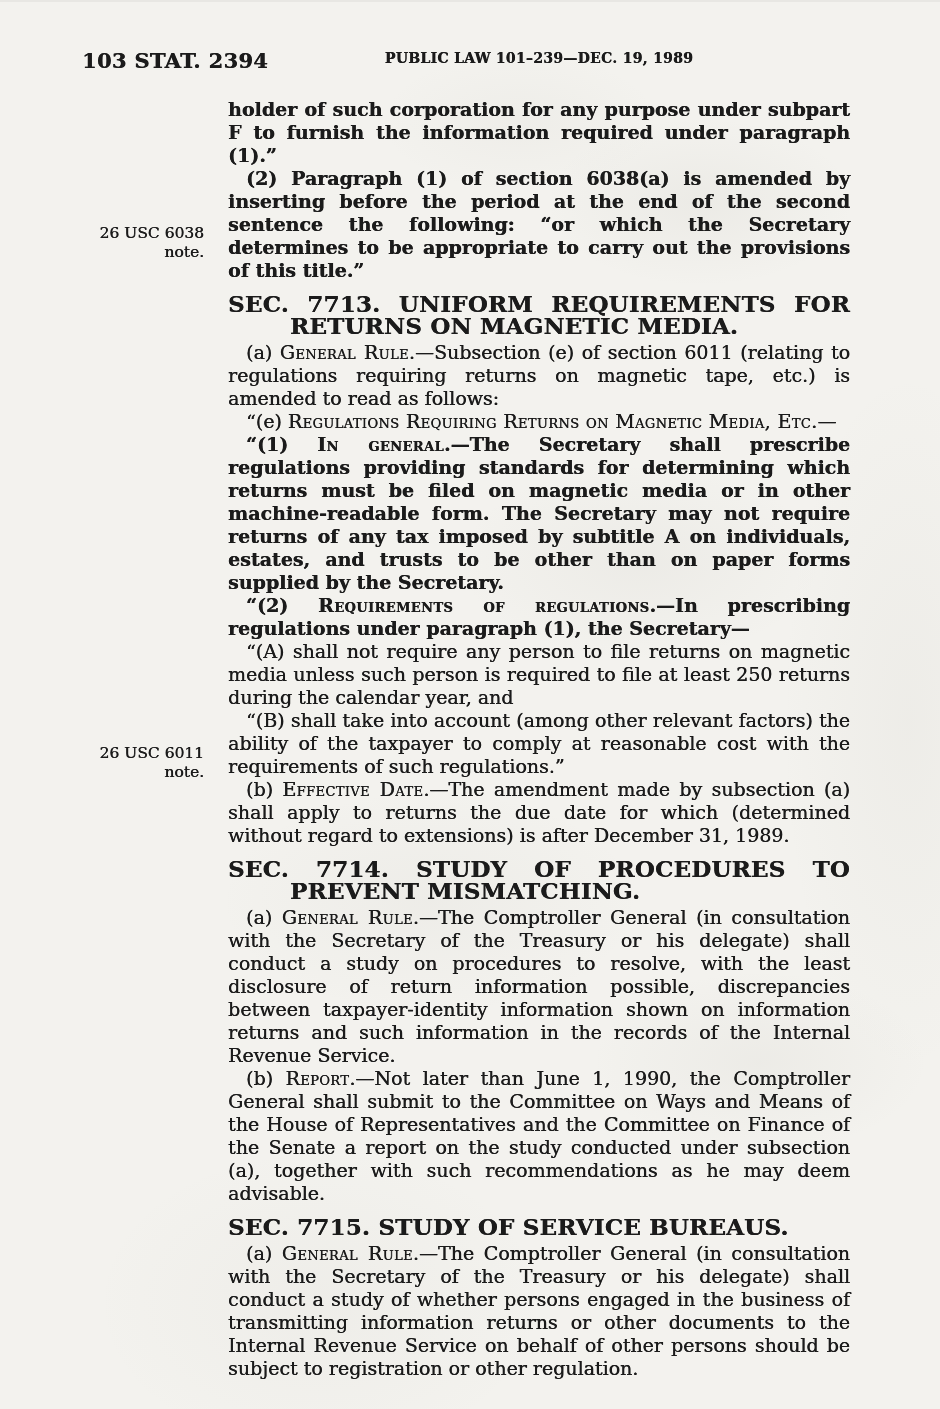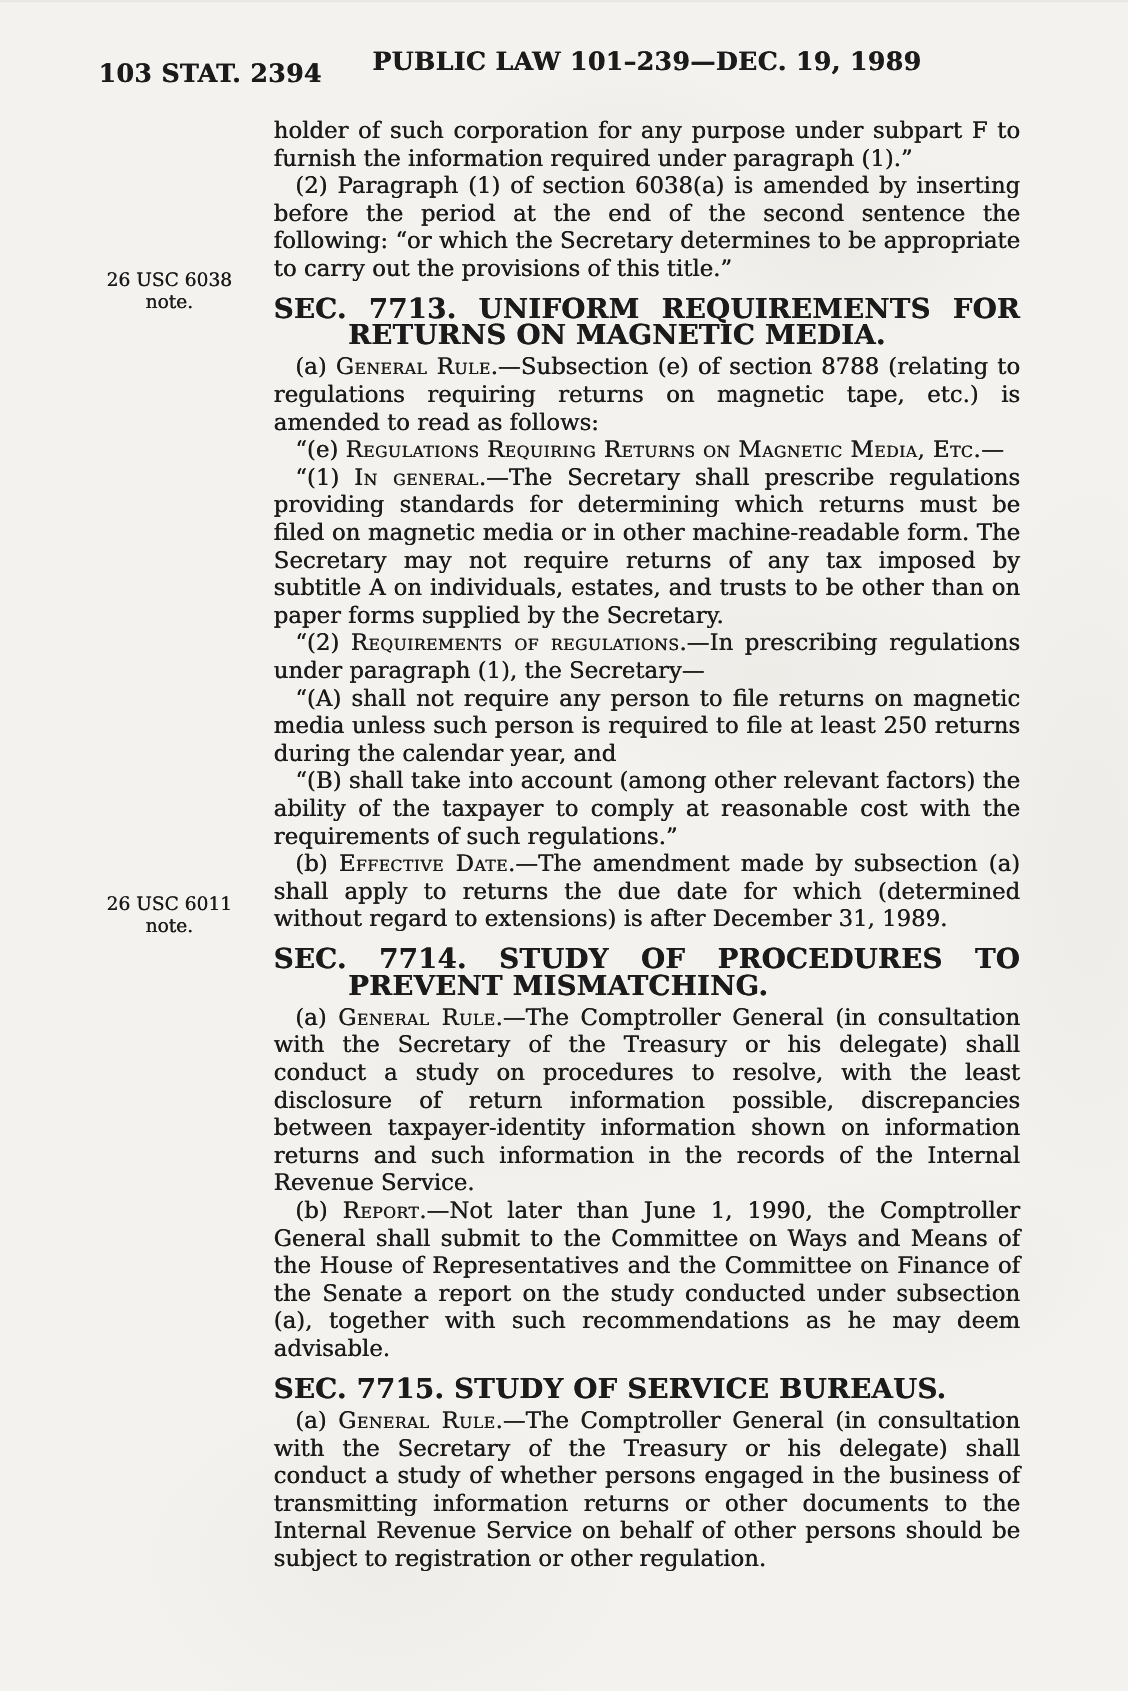--- a/index.html
+++ b/index.html
@@ -21,42 +21,42 @@
     overflow:hidden;
   }
   .ink{ text-shadow:0.35px 0 0 currentColor; }
 
   
   .stat-num{
     position:absolute;left:82px;top:46px;
     font-size:21px;font-weight:bold;letter-spacing:0.3px;white-space:nowrap;
   }
   .law-title{
-    position:absolute;left:228px;top:36px;width:622px;
-    font-size:21px;font-weight:bold;letter-spacing:0.3px;text-align:center;white-space:nowrap;
+    position:absolute;left:228px;top:48px;width:622px;
+    font-size:14px;font-weight:bold;letter-spacing:0.3px;text-align:center;white-space:nowrap;
   }
 
   
   .note{
     position:absolute;left:78px;width:126px;
     font-size:15.5px;line-height:19px;
-    white-space:pre-line;text-align:center;
+    white-space:pre-line;text-align:right;
   }
   .note-1{top:222px;}
   .note-2{top:742px;}
 
   
   .body-col{
     position:absolute;left:228px;top:96px;width:622px;
     font-size:19px;line-height:23px;
     text-align:justify;
   }
   .body-col p{margin:0;text-indent:18px;}
   .body-col p.cont{text-indent:0;}
-  .lvl1{margin-left:40px;}
+  .lvl1{margin-left:40px;font-weight:bold;}
   .lvl2{margin-left:80px;}
   h2.sec{
     font-size:23px;line-height:22px;font-weight:bold;
     margin:11px 0 4px 0;
     padding-left:62px;text-indent:-62px;
     text-align:justify;letter-spacing:0.2px;
   }
   .sc{font-variant:small-caps;letter-spacing:0.4px;}
 </style>
 </head>
@@ -70,21 +70,21 @@
   <div class="note note-1 ink">26 USC 6038
 note.</div>
   <div class="note note-2 ink">26 USC 6011
 note.</div>
 
   <main class="body-col ink">
     <p class="lvl1 cont"><span>holder of such corporation for any purpose under subpart F to furnish the information required under paragraph (1).”</span></p>
     <p class="lvl1"><span>(2) Paragraph (1) of section 6038(a) is amended by inserting before the period at the end of the second sentence the following: “or which the Secretary determines to be appropriate to carry out the provisions of this title.”</span></p>
 
     <h2 class="sec">SEC. 7713. UNIFORM REQUIREMENTS FOR RETURNS ON MAGNETIC MEDIA.</h2>
-    <p><span>(a) </span><span class="sc">General Rule</span><span>.—Subsection (e) of section 8788 (relating to regulations requiring returns on magnetic tape, etc.) is amended to read as follows:</span></p>
+    <p><span>(a) </span><span class="sc">General Rule</span><span>.—Subsection (e) of section 6011 (relating to regulations requiring returns on magnetic tape, etc.) is amended to read as follows:</span></p>
     <p><span>“(e) </span><span class="sc">Regulations Requiring Returns on Magnetic Media, Etc.</span><span>—</span></p>
     <p class="lvl1"><span>“(1) </span><span class="sc">In general</span><span>.—The Secretary shall prescribe regulations providing standards for determining which returns must be filed on magnetic media or in other machine-readable form. The Secretary may not require returns of any tax imposed by subtitle A on individuals, estates, and trusts to be other than on paper forms supplied by the Secretary.</span></p>
     <p class="lvl1"><span>“(2) </span><span class="sc">Requirements of regulations</span><span>.—In prescribing regulations under paragraph (1), the Secretary—</span></p>
     <p class="lvl2"><span>“(A) shall not require any person to file returns on magnetic media unless such person is required to file at least 250 returns during the calendar year, and</span></p>
     <p class="lvl2"><span>“(B) shall take into account (among other relevant factors) the ability of the taxpayer to comply at reasonable cost with the requirements of such regulations.”</span></p>
     <p><span>(b) </span><span class="sc">Effective Date</span><span>.—The amendment made by subsection (a) shall apply to returns the due date for which (determined without regard to extensions) is after December 31, 1989.</span></p>
 
     <h2 class="sec">SEC. 7714. STUDY OF PROCEDURES TO PREVENT MISMATCHING.</h2>
     <p><span>(a) </span><span class="sc">General Rule</span><span>.—The Comptroller General (in consultation with the Secretary of the Treasury or his delegate) shall conduct a study on procedures to resolve, with the least disclosure of return information possible, discrepancies between taxpayer-identity information shown on information returns and such information in the records of the Internal Revenue Service.</span></p>
     <p><span>(b) </span><span class="sc">Report</span><span>.—Not later than June 1, 1990, the Comptroller General shall submit to the Committee on Ways and Means of the House of Representatives and the Committee on Finance of the Senate a report on the study conducted under subsection (a), together with such recommendations as he may deem advisable.</span></p>

